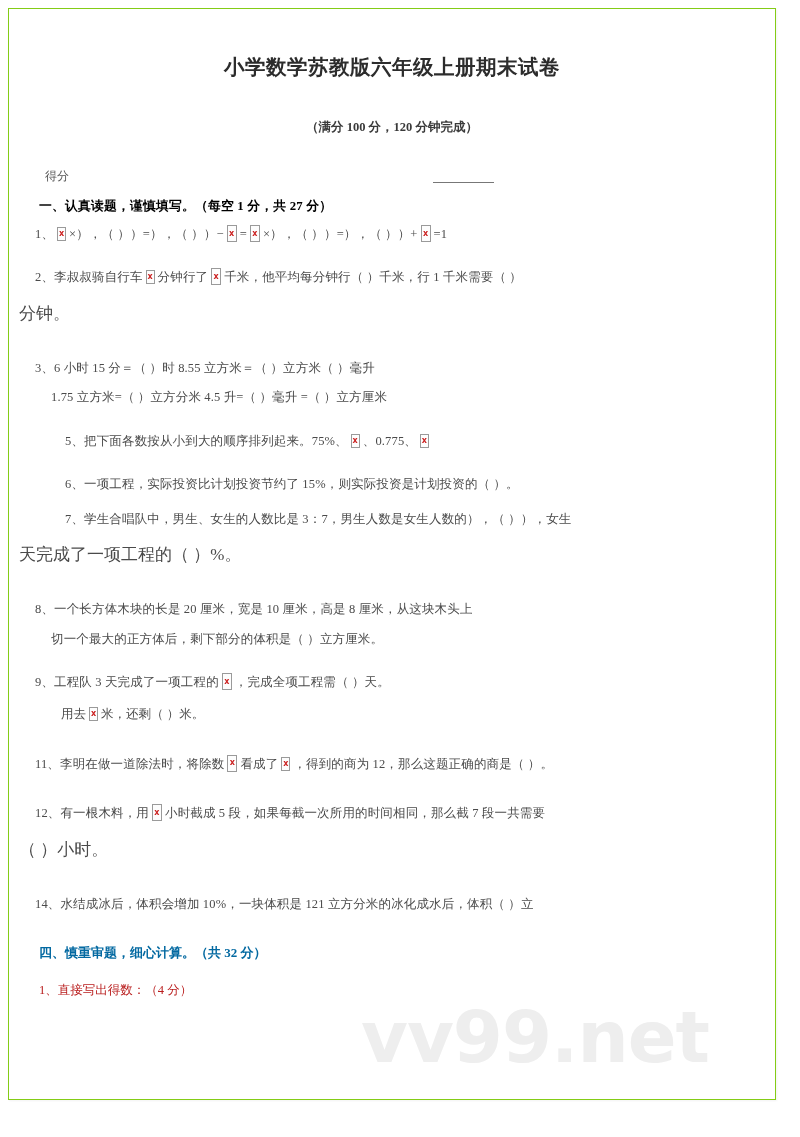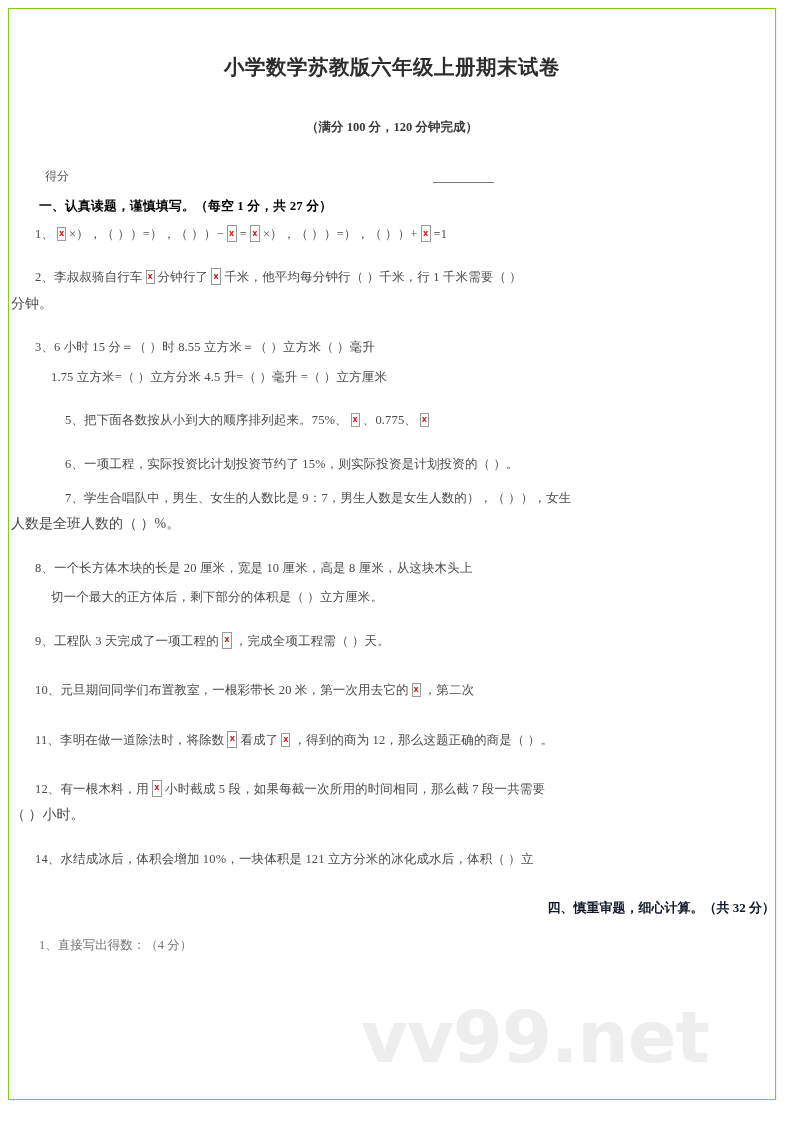--- a/index.html
+++ b/index.html
@@ -109,49 +109,48 @@
     letter-spacing: 0.15px;
   }
   .q.ind1  { padding-left: 26px; }
   .q.ind2  { padding-left: 42px; }
   .q.ind3  { padding-left: 56px; }
   .q.tight { padding-top: 10px; }
   .q.gap   { padding-top: 24px; }
   .q.gap2  { padding-top: 30px; }
 
   .cont {
-    font-size: 14px;
-    color: #4a4a4a;
-    margin: 0;
+    font-size: 17px;
+    color: #4a4a4a;
+    margin: 8px;
     padding-top: 5px;
     padding-left: 2px;
     line-height: 1.55;
   }
 
   .sub {
     font-size: 12.5px;
     color: #4a4a4a;
     margin: 0;
     padding-top: 13px;
     padding-left: 52px;
     line-height: 1.55;
   }
 
   .sec-head-2 {
     font-size: 13px;
     font-weight: 700;
-    color: #0f172a;
+    color: #0369a1;
     margin: 0;
     padding: 30px 0 0 30px;
-    text-align: right;
   }
 
   .q-final {
     font-size: 12.5px;
-    color: #737373;
+    color: #b91c1c;
     margin: 0;
     padding: 20px 0 0 30px;
   }
 
   
   .brokenimg {
     display: inline-block;
     width: 9px;
     height: 14px;
     border: 1px solid #9a9a9a;
@@ -212,32 +211,32 @@
     <p class="q ind1 gap">3、6 小时 15 分＝（      ）时          8.55 立方米＝（      ）立方米（      ）毫升</p>
     <p class="q ind2 tight">1.75 立方米=（      ）立方分米    4.5 升=（      ）毫升 =（      ）立方厘米</p>
 
 
     <p class="q ind3 gap">
       <span>5、把下面各数按从小到大的顺序排列起来。75%、</span><span class="brokenimg"></span><span>、0.775、</span><span class="brokenimg"></span>
     </p>
 
     <p class="q ind3 gap">6、一项工程，实际投资比计划投资节约了 15%，则实际投资是计划投资的（      ）。</p>
 
-    <p class="q ind3">7、学生合唱队中，男生、女生的人数比是 9：7，男生人数是女生人数的），（      ）），女生</p>
-    <p class="cont">人数是全班人数的（      ）%。</p>
+    <p class="q ind3">7、学生合唱队中，男生、女生的人数比是 3：7，男生人数是女生人数的），（      ）），女生</p>
+    <p class="cont">天完成了一项工程的（      ）%。</p>
 
     <p class="q ind1 gap">8、一个长方体木块的长是 20 厘米，宽是 10 厘米，高是 8 厘米，从这块木头上</p>
     <p class="q ind2 tight">切一个最大的正方体后，剩下部分的体积是（        ）立方厘米。</p>
 
     <p class="q ind1 gap">
       <span>9、工程队 3 天完成了一项工程的</span><span class="brokenimg tall"></span><span>，完成全项工程需（      ）天。</span>
     </p>
 
-    <p class="q ind1 gap2">
-      <span>10、元旦期间同学们布置教室，一根彩带长 20 米，第一次用去它的</span><span class="brokenimg"></span><span>，第二次</span>
+    <p class="sub">
+      <span>用去</span><span class="brokenimg"></span><span>米，还剩（        ）米。</span>
     </p>
 
     <p class="q ind1 gap2">
       <span>11、李明在做一道除法时，将除数</span><span class="brokenimg tall"></span><span>看成了</span><span class="brokenimg"></span><span>，得到的商为 12，那么这题正确的商是（        ）。</span>
     </p>
 
     <p class="q ind1 gap2">
       <span>12、有一根木料，用</span><span class="brokenimg tall"></span><span>小时截成 5 段，如果每截一次所用的时间相同，那么截 7 段一共需要</span>
     </p>
     <p class="cont">（        ）小时。</p>

